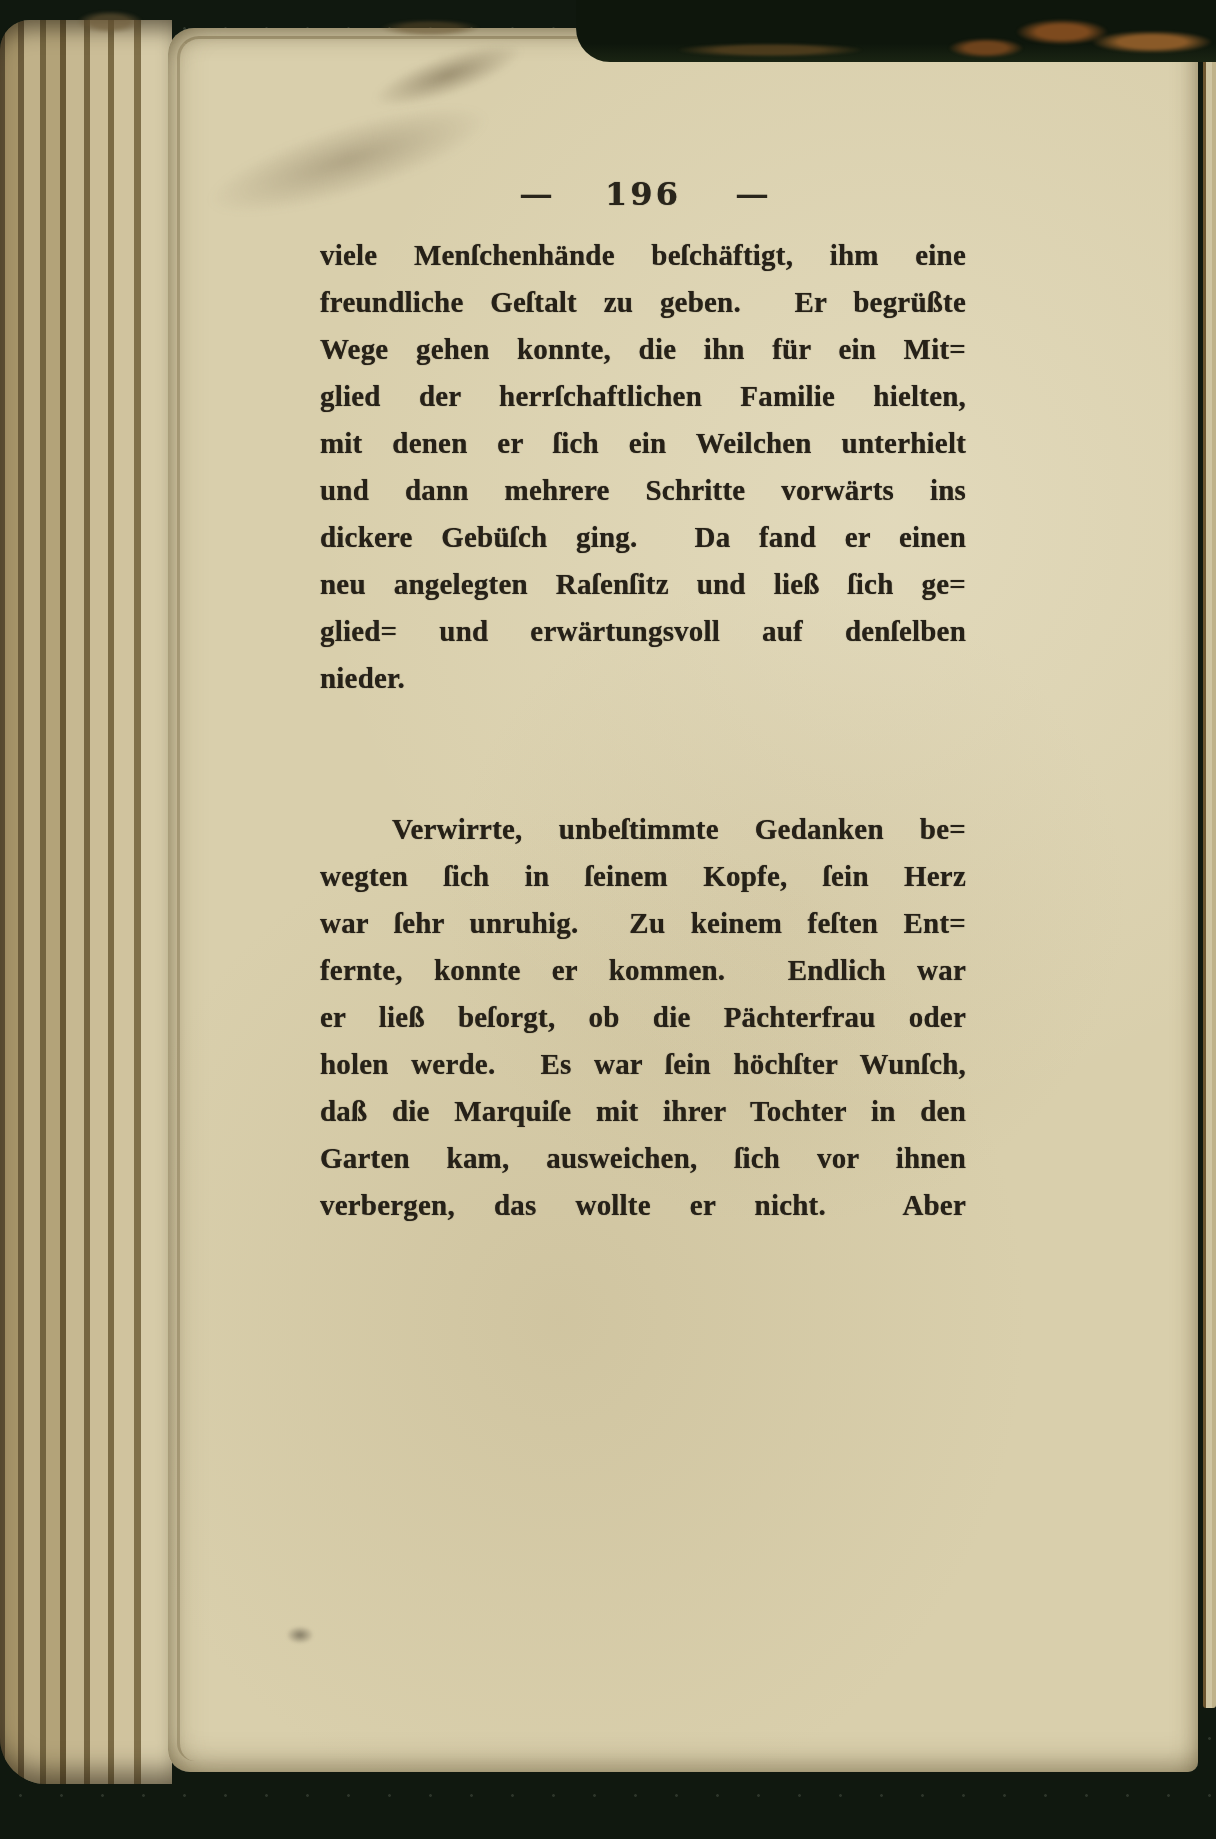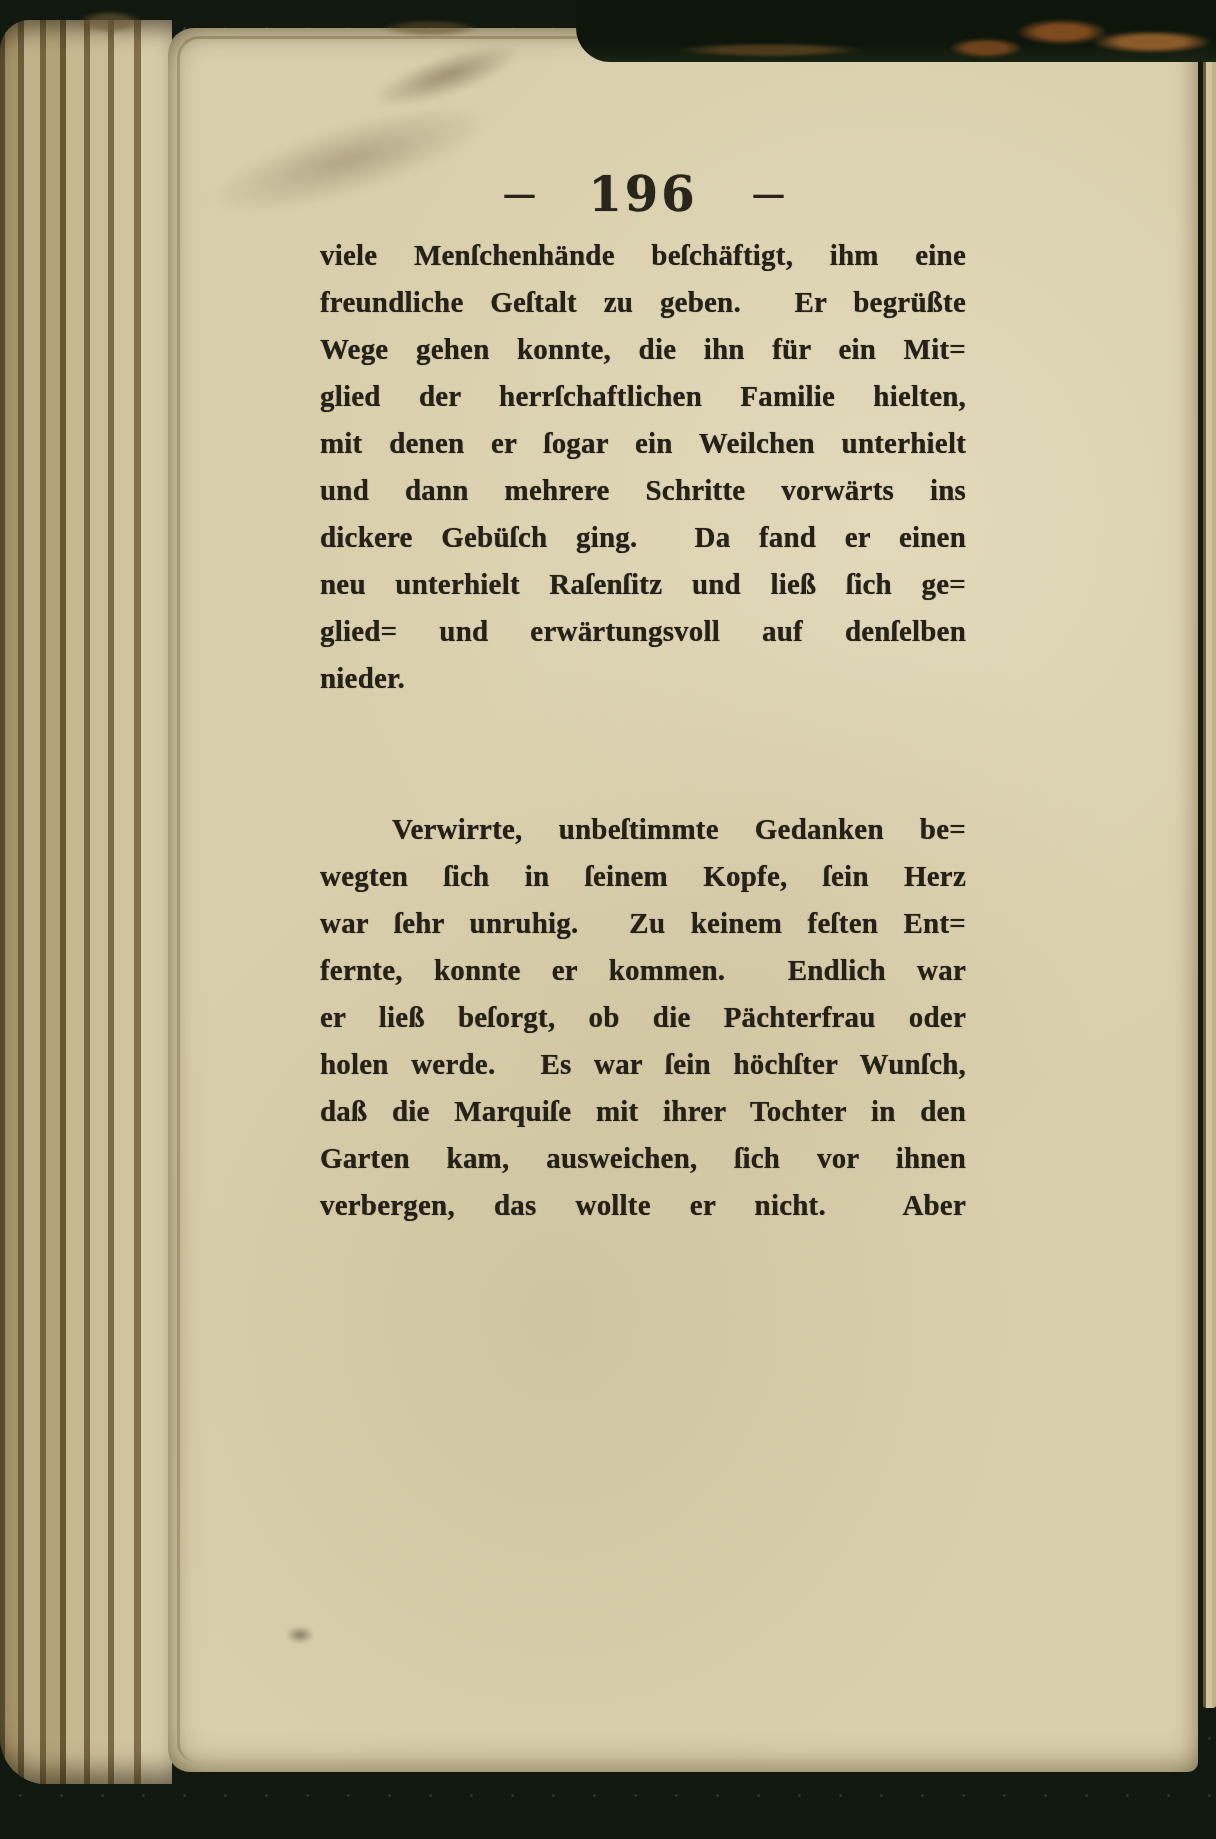--- a/index.html
+++ b/index.html
@@ -83,21 +83,21 @@
     background:radial-gradient(ellipse at center, rgba(62,56,44,.55), transparent 70%);
     filter:blur(1.5px);border-radius:50%;
   }
   
   .header-row{
     position:absolute;left:152px;top:144px;width:646px;height:44px;z-index:6;
     display:flex;align-items:center;justify-content:center;gap:54px;
     color:#29251b;font-weight:bold;
   }
   .header-row .rule{font-size:34px;letter-spacing:-2px;transform:scaleY(.8);}
-  .header-row .num{font-size:48px;letter-spacing:3px;text-shadow:0 0 1px rgba(41,37,27,.8);}
+  .header-row .num{font-size:32px;letter-spacing:3px;text-shadow:0 0 1px rgba(41,37,27,.8);}
   .para{position:absolute;left:152px;width:646px;z-index:6;}
   .para-0{top:204px;}
   .para-1{top:778px;}
   .line{
     height:47px;line-height:47px;font-size:29px;font-weight:bold;color:#262118;
     text-align:justify;text-align-last:justify;white-space:normal;
     text-shadow:0 0 1px rgba(38,33,24,.75);letter-spacing:.2px;font-family:Liberation Serif, serif;
   }
   .line.no-just{text-align-last:left;}
   .line.indent{text-indent:72px;}
@@ -118,24 +118,24 @@
     <span class="num">196</span>
     <span class="rule">—</span>
   </div>
 
   <div id="page-text">
       <div class="para para-0">
         <div class="line">viele Menſchenhände beſchäftigt, ihm eine</div>
         <div class="line">freundliche Geſtalt zu geben.&nbsp; Er begrüßte</div>
         <div class="line">Wege gehen konnte, die ihn für ein Mit=</div>
         <div class="line">glied der herrſchaftlichen Familie hielten,</div>
-        <div class="line">mit denen er ſogar ein Weilchen unterhielt</div>
+        <div class="line">mit denen er ſich ein Weilchen unterhielt</div>
         <div class="line">und dann mehrere Schritte vorwärts ins</div>
         <div class="line">dickere Gebüſch ging.&nbsp; Da fand er einen</div>
-        <div class="line">neu unterhielt Raſenſitz und ließ ſich ge=</div>
+        <div class="line">neu angelegten Raſenſitz und ließ ſich ge=</div>
         <div class="line">glied= und erwärtungsvoll auf denſelben</div>
         <div class="line no-just">nieder.</div>
       </div>
       <div class="para para-1">
         <div class="line indent">Verwirrte, unbeſtimmte Gedanken be=</div>
         <div class="line">wegten ſich in ſeinem Kopfe, ſein Herz</div>
         <div class="line">war ſehr unruhig.&nbsp; Zu keinem feſten Ent=</div>
         <div class="line">fernte, konnte er kommen.&nbsp; Endlich war</div>
         <div class="line">er ließ beſorgt, ob die Pächterfrau oder</div>
         <div class="line">holen werde.&nbsp; Es war ſein höchſter Wunſch,</div>

